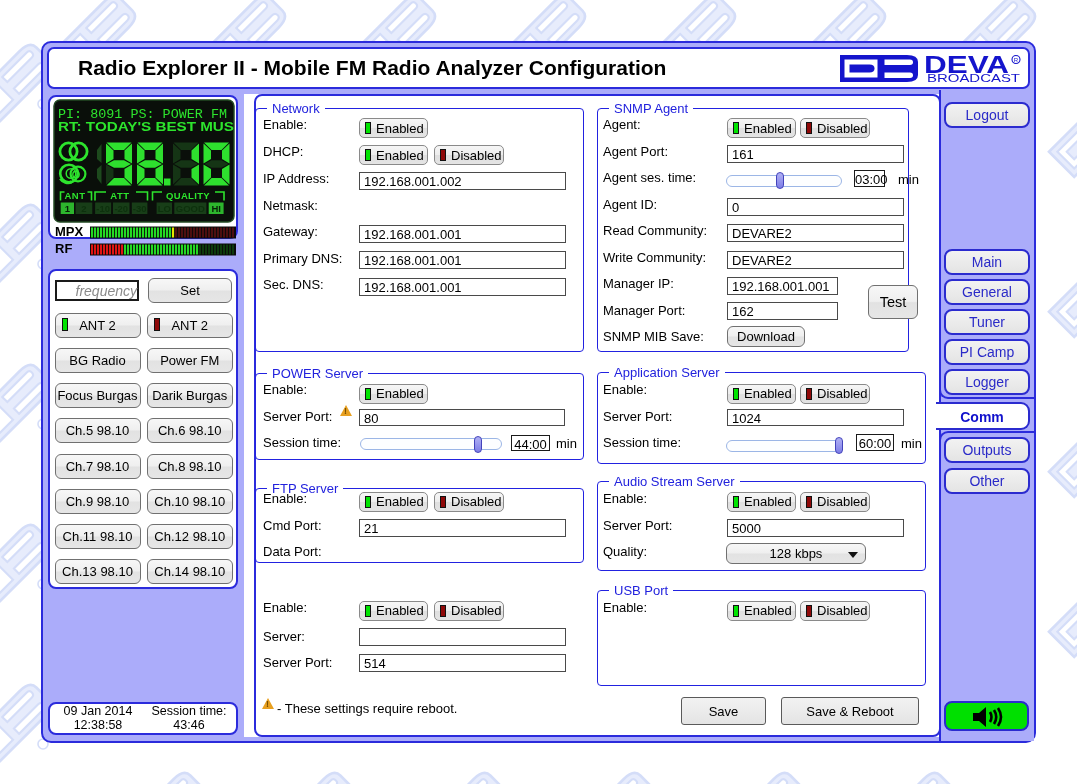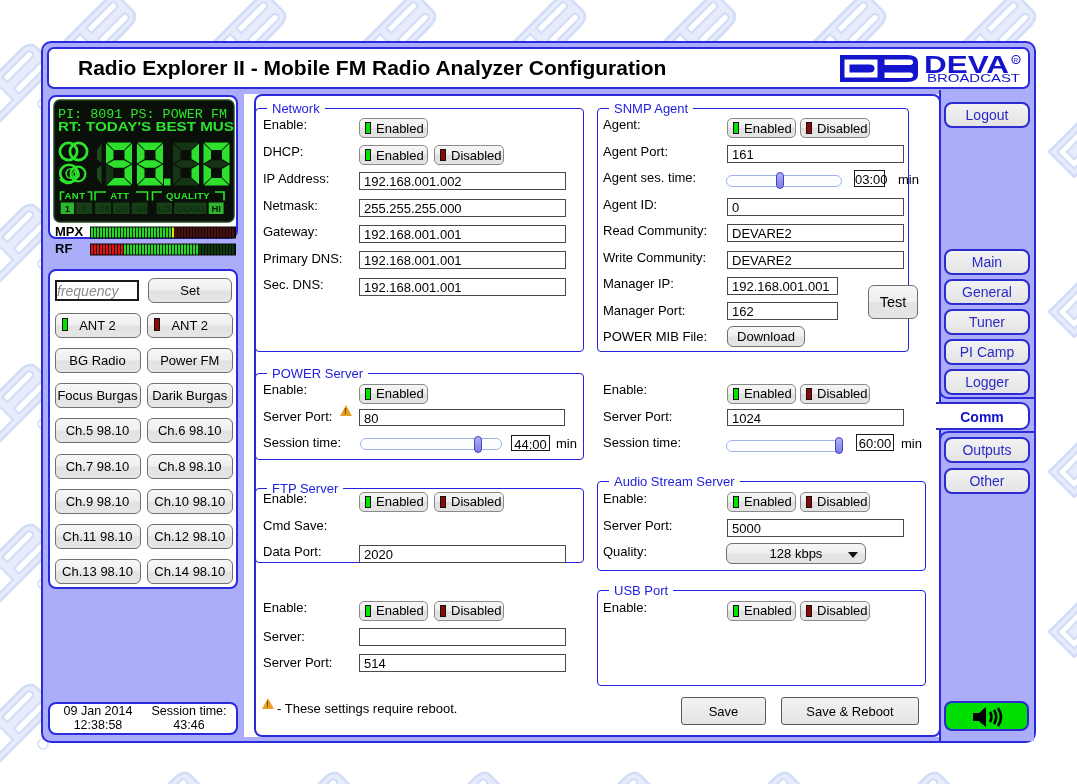--- a/index.html
+++ b/index.html
@@ -39,21 +39,21 @@
 .navbox { position:absolute; background:#abacfa; border:2px solid #2b2bdc; border-radius:9px; }
 .nbtn { position:absolute; left:5px; width:86px; height:26px; border:2px solid #2b2bcf; border-radius:8px; background:linear-gradient(to bottom,#f2f2f2,#e4e4e4); color:#2a2ac8; font-size:14px; text-align:center; padding-top:3px; }
 
 #commtab { position:absolute; left:936px; top:402px; width:94px; height:28px; background:#fff; border:2px solid #2b2bcf; border-left:none; border-radius:0 9px 9px 0; color:#1111cc; font-weight:bold; font-size:14px; text-align:center; padding-top:5px; }
 #spk { position:absolute; left:944px; top:701px; width:85px; height:30px; background:#00e000; border:2px solid #2b2bcf; border-radius:8px; text-align:center; padding-top:3px; }
 .warn { position:absolute; width:0; height:0; border-left:6px solid transparent; border-right:6px solid transparent; border-bottom:11px solid #e8a020; }
 .warn:after { content:"!"; position:absolute; left:-2px; top:1px; font-size:9px; font-weight:bold; color:#7a5000; }
 .dropar { position:absolute; right:7px; top:8px; width:0; height:0; border-left:5px solid transparent; border-right:5px solid transparent; border-top:6px solid #111; }
 .sav { border-radius:3px; border-color:#5a5a5a; background:linear-gradient(to bottom,#f2f2f2,#e4e4e4); }
 
-#freq { position:absolute; left:55px; top:280px; width:84px; height:21px; border:2px solid #1a1a1a; background:#fff; font-style:italic; color:#8a8a8a; font-size:14px; text-align:left; padding-top:1px; }
+#freq { position:absolute; left:55px; top:280px; width:84px; height:21px; border:2px solid #1a1a1a; background:#fff; font-style:italic; color:#8a8a8a; font-size:14px; text-align:right; padding-top:1px; }
 .dcol { position:absolute; top:704px; font-size:12.5px; color:#000; text-align:center; line-height:14px; }
 </style>
 </head>
 <body>
 <div id="page">
 <svg id="wm" width="1077" height="784" viewBox="0 0 1077 784">
       <defs>
         <g id="dbm">
           <path d="M-39,-13.5 L28,-13.5 Q39,-13.5 39,-6.5 L39,6.5 Q39,13.5 28,13.5 L-39,13.5 Z" fill="#e7ecfc" stroke="#d4ddf8" stroke-width="2"></path>
           <rect x="-34.5" y="-9" width="33" height="18" fill="#fff" stroke="#d4ddf8" stroke-width="1.6"></rect>
@@ -350,36 +350,35 @@
       </div>
 <div class="ebtn" style="left:359px;top:145px;width:69px">
         <span class="eled ledg"></span>
         <span>Enabled</span>
       </div>
 <div class="ebtn" style="left:434px;top:145px;width:70px">
         <span class="eled ledr"></span>
         <span>Disabled</span>
       </div>
 <div class="inp" style="left:359px;top:172px;width:207px;height:18px">192.168.001.002</div>
-<div class="inp" style="left:359px;top:198.5px;width:207px;height:18px">255.255.255.000</div>
 <div class="inp" style="left:359px;top:225px;width:207px;height:18px">192.168.001.001</div>
 <div class="inp" style="left:359px;top:251px;width:207px;height:18px">192.168.001.001</div>
 <div class="inp" style="left:359px;top:277.5px;width:207px;height:18px">192.168.001.001</div>
 <div class="fs" style="left:597px;top:108px;width:312px;height:244px">
         <span class="lg">SNMP Agent</span>
       </div>
 <div class="lbl" style="left:603px;top:117px">Agent:</div>
 <div class="lbl" style="left:603px;top:143.5px">Agent Port:</div>
 <div class="lbl" style="left:603px;top:170px">Agent ses. time:</div>
 <div class="lbl" style="left:603px;top:196.5px">Agent ID:</div>
 <div class="lbl" style="left:603px;top:223px">Read Community:</div>
 <div class="lbl" style="left:603px;top:249.5px">Write Community:</div>
 <div class="lbl" style="left:603px;top:276px">Manager IP:</div>
 <div class="lbl" style="left:603px;top:302.5px">Manager Port:</div>
-<div class="lbl" style="left:603px;top:329px">POWER MIB File:</div>
+<div class="lbl" style="left:603px;top:329px">SNMP MIB Save:</div>
 <div class="ebtn" style="left:727px;top:118px;width:69px">
         <span class="eled ledg"></span>
         <span>Enabled</span>
       </div>
 <div class="ebtn" style="left:800px;top:118px;width:70px">
         <span class="eled ledr"></span>
         <span>Disabled</span>
       </div>
 <div class="inp" style="left:727px;top:144.5px;width:177px;height:18px">161</div>
 <div class="slider" style="left:726px;top:174.5px;width:116px">
@@ -416,36 +415,39 @@
       </div>
 <div class="lbl" style="left:263px;top:490.5px">Enable:</div>
 <div class="ebtn" style="left:359px;top:491.5px;width:69px">
         <span class="eled ledg"></span>
         <span>Enabled</span>
       </div>
 <div class="ebtn" style="left:434px;top:491.5px;width:70px">
         <span class="eled ledr"></span>
         <span>Disabled</span>
       </div>
-<div class="lbl" style="left:263px;top:517.5px">Cmd Save:</div>
+<div class="lbl" style="left:263px;top:517.5px">Cmd Port:</div>
+<div class="inp" style="left:359px;top:518.5px;width:207px;height:18px">21</div>
 <div class="lbl" style="left:263px;top:544px">Data Port:</div>
-<div class="inp" style="left:359px;top:544.5px;width:207px;height:18px">2020</div>
 <div class="lbl" style="left:263px;top:599.5px">Enable:</div>
 <div class="ebtn" style="left:359px;top:600.5px;width:69px">
         <span class="eled ledg"></span>
         <span>Enabled</span>
       </div>
 <div class="ebtn" style="left:434px;top:600.5px;width:70px">
         <span class="eled ledr"></span>
         <span>Disabled</span>
       </div>
 <div class="lbl" style="left:263px;top:628.5px">Server:</div>
 <div class="inp" style="left:359px;top:627.5px;width:207px;height:18px"></div>
 <div class="lbl" style="left:263px;top:654.5px">Server Port:</div>
 <div class="inp" style="left:359px;top:653.5px;width:207px;height:18px">514</div>
+<div class="fs" style="left:597px;top:372px;width:329px;height:92px">
+        <span class="lg">Application Server</span>
+      </div>
 <div class="lbl" style="left:603px;top:382px">Enable:</div>
 <div class="ebtn" style="left:727px;top:383.5px;width:69px">
         <span class="eled ledg"></span>
         <span>Enabled</span>
       </div>
 <div class="ebtn" style="left:800px;top:383.5px;width:70px">
         <span class="eled ledr"></span>
         <span>Disabled</span>
       </div>
 <div class="lbl" style="left:603px;top:408.5px">Server Port:</div>

